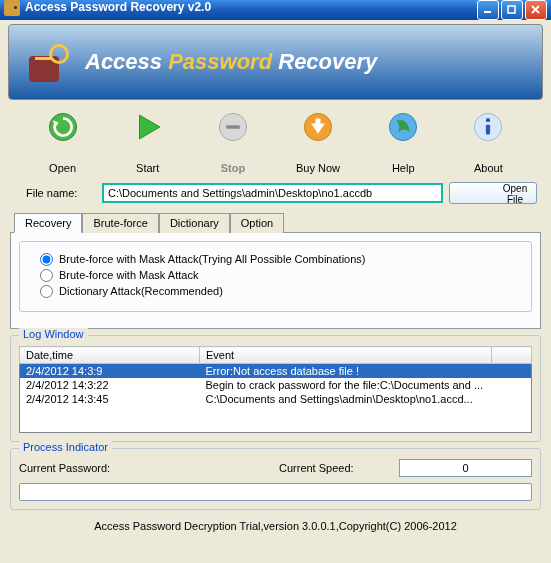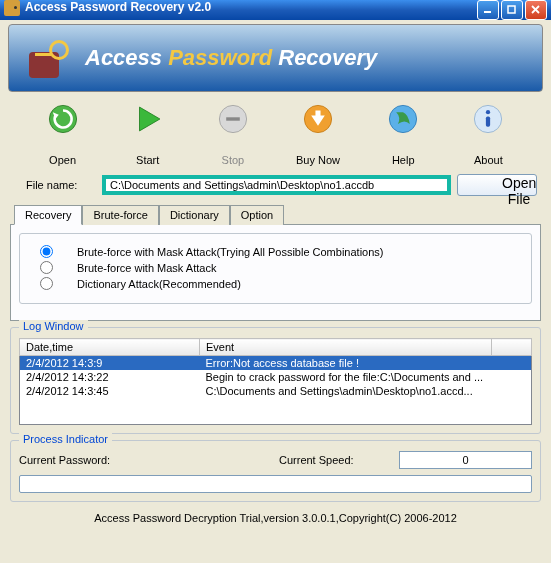--- a/index.html
+++ b/index.html
@@ -8,52 +8,52 @@
 .titlebar { height: 20px; background: linear-gradient(to bottom, #3b8eed 0%, #1c5bb8 50%, #0747a6 100%); display: flex; align-items: flex-start; padding: 0 4px; color: white; font-weight: bold; }
 .titlebar-icon { width: 16px; height: 16px; margin-right: 5px; background: #d49e3c; border-radius: 2px; position: relative; }
 .titlebar-icon::after { content: ""; position: absolute; width: 3px; height: 3px; background: #333; border-radius: 50%; top: 6px; left: 10px; }
 .titlebar-text { flex: 1; font-size: 12px; }
 .titlebar-buttons { display: flex; gap: 2px; }
 .titlebar-btn { width: 22px; height: 20px; border: 1px solid #fff; border-radius: 3px; background: linear-gradient(to bottom, #4a9eed, #1b5db8); display: flex; align-items: center; justify-content: center; color: white; font-size: 10px; cursor: pointer; }
 .titlebar-btn.close { background: linear-gradient(to bottom, #f0775e, #d03f1f); font-weight: bold; }
 
 .content { padding: 4px 8px 4px 8px; background: #ece9d8; }
 
-.banner { height: 68px; background: linear-gradient(to bottom, #b9d4ea 0%, #1a5aa8 100%); border: 1px solid #888; border-radius: 4px; margin-bottom: 6px; display: flex; align-items: center; padding: 0 16px; gap: 16px; }
+.banner { height: 76px; background: linear-gradient(to bottom, #b9d4ea 0%, #1a5aa8 100%); border: 1px solid #888; border-radius: 4px; margin-bottom: 6px; display: flex; align-items: center; padding: 0 16px; gap: 16px; }
 .banner-icon { width: 44px; height: 44px; position: relative; }
 .banner-icon .lock { width: 30px; height: 26px; background: #8a3434; border-radius: 4px; position: absolute; bottom: 2px; left: 4px; }
 .banner-icon .key { width: 30px; height: 20px; position: absolute; top: 4px; left: 14px; }
 .banner-icon .key::before { content: ""; position: absolute; width: 14px; height: 14px; border: 3px solid #f4c842; border-radius: 50%; right: 0; top: 0; }
 .banner-icon .key::after { content: ""; position: absolute; width: 16px; height: 3px; background: #f4c842; top: 13px; left: -4px; }
 .banner-text { color: white; font-size: 22px; font-weight: bold; font-style: italic; }
 .banner-text .pw { color: #f4c842; }
 
 .toolbar { display: flex; justify-content: space-around; padding: 4px 12px 6px 12px; }
 .tool-item { display: flex; flex-direction: column; align-items: center; gap: 18px; width: 70px; cursor: pointer; }
 .tool-icon { width: 34px; height: 34px; border-radius: 50%; display: flex; align-items: center; justify-content: center; }
 .tool-icon svg { width: 34px; height: 34px; }
 .tool-label { font-size: 11px; color: #000; }
-.tool-label.disabled { color: #888; }
+.tool-label.disabled { color: #888; font-weight: bold; }
 
 .file-row { display: flex; align-items: center; gap: 6px; padding: 2px 6px 8px 18px; }
 .file-label { width: 70px; }
-.file-input { flex: 1; height: 20px; border: 4px solid #14b8a6; padding: 1px 4px; font-family: inherit; font-size: 11px; background: #fff; }
-.open-file-btn { width: 80px; height: 22px; border: 1px solid #7f9db9; background: linear-gradient(to bottom, #fff, #e4edf8); border-radius: 3px; font-family: inherit; font-size: 14px; cursor: pointer; padding-left: 44px; }
+.file-input { flex: 1; height: 20px; border: 2px solid #14b8a6; padding: 1px 4px; font-family: inherit; font-size: 11px; background: #fff; }
+.open-file-btn { width: 88px; height: 22px; border: 1px solid #7f9db9; background: linear-gradient(to bottom, #fff, #e4edf8); border-radius: 3px; font-family: inherit; font-size: 10px; cursor: pointer; padding-left: 44px; }
 
 .tabs { display: flex; margin-left: 6px; position: relative; z-index: 2; }
 .tab { padding: 3px 10px; border: 1px solid #919b9c; border-bottom: none; background: #ece9d8; margin-right: 0px; font-size: 11px; cursor: pointer; position: relative; top: 1px; }
 .tab.active { background: #fcfcfe; border-bottom: 1px solid #fcfcfe; z-index: 3; }
 
 .tab-panel { border: 1px solid #919b9c; background: #fcfcfe; padding: 8px; margin: 0 2px 6px 2px; }
 
 .fieldset { border: 1px solid #c0c8d0; border-radius: 3px; padding: 8px 10px 10px 10px; margin-bottom: 8px; position: relative; }
 .fieldset-legend { position: absolute; top: -8px; left: 8px; background: #fcfcfe; padding: 0 4px; color: #0046d5; font-size: 11px; }
 .fieldset-legend.on-ece { background: #ece9d8; }
 
-.radio-row { display: flex; align-items: center; gap: 24px; margin: 3px 0; padding-left: 10px; }
+.radio-row { display: flex; gap: 6px; margin: 3px 0; padding-left: 10px; }
 .radio-row input { cursor: pointer; }
 .radio-row label { cursor: pointer; }
 
 .log-fieldset { border: 1px solid #c0c8d0; border-radius: 3px; padding: 10px 8px 8px 8px; margin: 4px 2px 6px 2px; position: relative; }
 
 .log-table { width: 100%; border: 1px solid #828790; background: #fff; border-collapse: collapse; }
 .log-table th { background: linear-gradient(to bottom, #fff, #e9e9e9); border: 1px solid #c0c0c0; text-align: left; padding: 2px 6px; font-weight: normal; font-size: 11px; }
 .log-table th:first-child { width: 180px; }
 .log-table th:last-child { width: 40px; }
 .log-table td { padding: 1px 6px; font-size: 11px; white-space: nowrap; overflow: hidden; }

